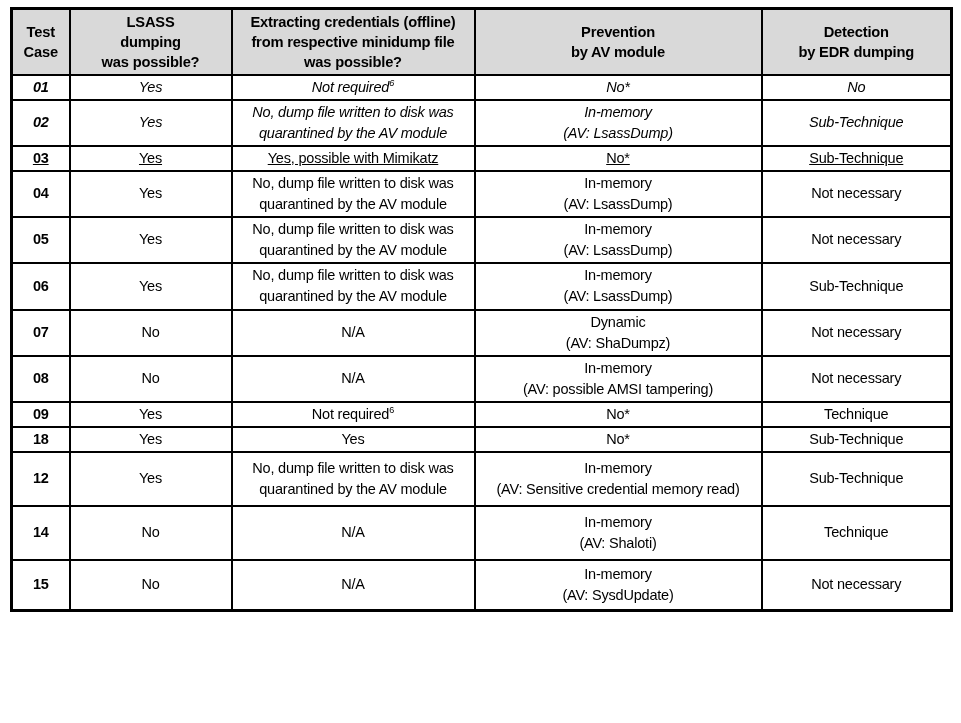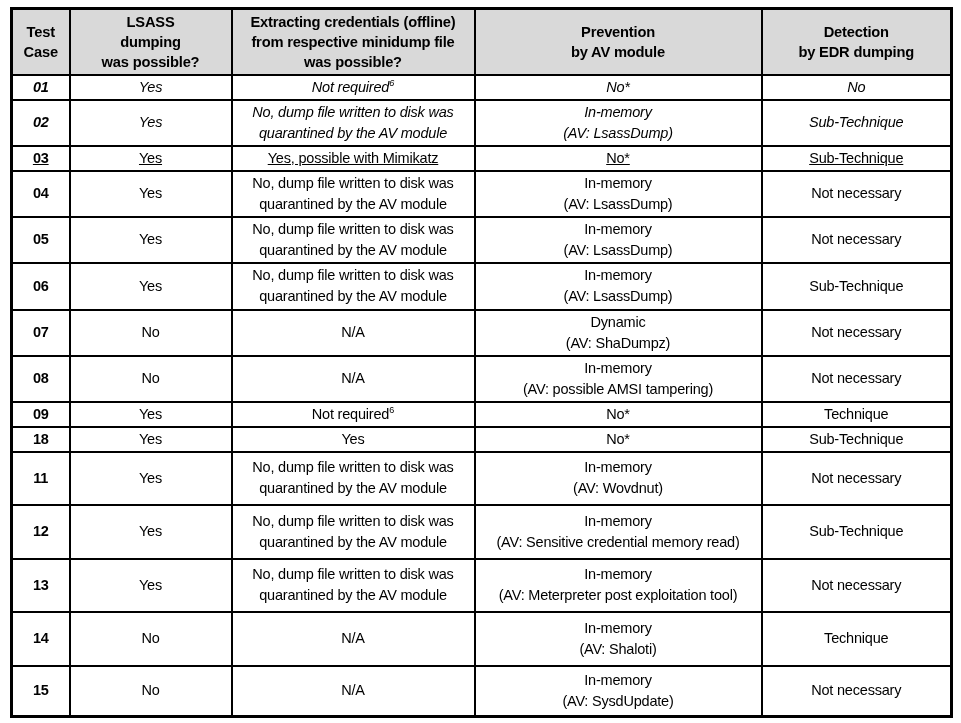--- a/index.html
+++ b/index.html
@@ -158,46 +158,28 @@
       <td>No*</td>
       <td>Technique</td>
     </tr>
         <tr style="height: 24px;">
       <td class="case-cell">18</td>
       <td>Yes</td>
       <td><span>Yes</span><sup class="fnote"></sup></td>
       <td>No*</td>
       <td>Sub-Technique</td>
     </tr>
-        <tr style="height: 53px;">
-      <td class="case-cell">11</td>
-      <td>Yes</td>
-      <td><span>No, dump file written to disk was
-quarantined by the AV module</span><sup class="fnote"></sup></td>
-      <td>In-memory
-(AV: Wovdnut)</td>
-      <td>Not necessary</td>
-    </tr>
         <tr style="height: 54px;">
       <td class="case-cell">12</td>
       <td>Yes</td>
       <td><span>No, dump file written to disk was
 quarantined by the AV module</span><sup class="fnote"></sup></td>
       <td>In-memory
 (AV: Sensitive credential memory read)</td>
       <td>Sub-Technique</td>
-    </tr>
-        <tr style="height: 53px;">
-      <td class="case-cell">13</td>
-      <td>Yes</td>
-      <td><span>No, dump file written to disk was
-quarantined by the AV module</span><sup class="fnote"></sup></td>
-      <td>In-memory
-(AV: Meterpreter post exploitation tool)</td>
-      <td>Not necessary</td>
     </tr>
         <tr style="height: 54px; margin-top: 40px;">
       <td class="case-cell">14</td>
       <td>No</td>
       <td><span>N/A</span><sup class="fnote"></sup></td>
       <td>In-memory
 (AV: Shaloti)</td>
       <td>Technique</td>
     </tr>
         <tr style="height: 51px;">

